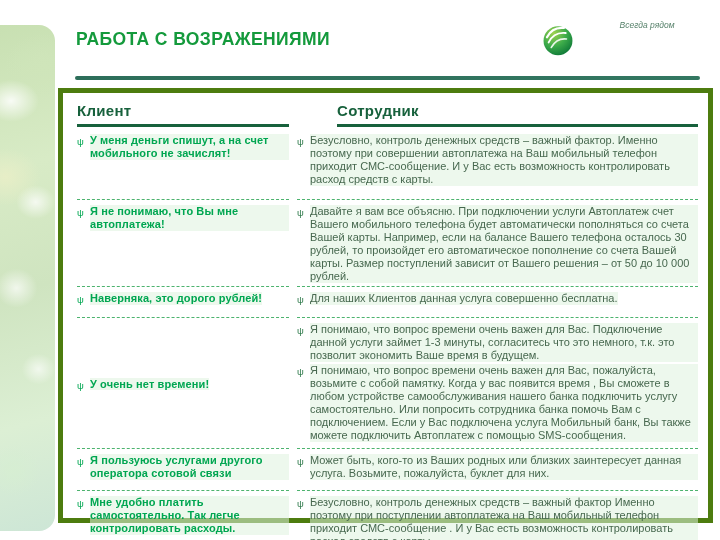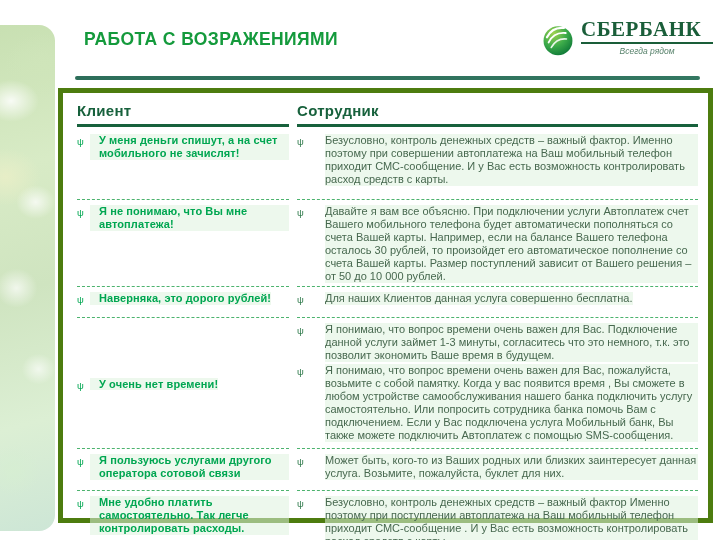--- a/index.html
+++ b/index.html
@@ -19,21 +19,21 @@
       radial-gradient(28px 24px at 65% 35%, rgba(255,255,255,.75), transparent 70%),
       radial-gradient(30px 28px at 30% 52%, rgba(255,255,255,.7), transparent 70%),
       radial-gradient(24px 22px at 70% 68%, rgba(255,255,255,.65), transparent 70%),
       radial-gradient(36px 34px at 25% 88%, rgba(214,238,210,.9), transparent 75%),
       radial-gradient(50px 40px at 80% 8%, #cfe5ba, transparent 80%),
       radial-gradient(44px 36px at 10% 30%, #e7eec7, transparent 80%),
       linear-gradient(165deg,#c8e0b2 0%,#d8ebc6 28%,#cfe4c0 52%,#dcefd4 78%,#cde6d6 100%);
   }
   
   .slide-title{
-    position:absolute;left:84px;top:29px;
+    position:absolute;left:76px;top:29px;
     font-size:17.5px;font-weight:bold;letter-spacing:.4px;
     color:#149a3c;
   }
   
   .logo{
     position:absolute;right:7px;top:18px;width:172px;
     display:flex;align-items:flex-start;
   }
   .logo-circle{width:34px;height:34px;margin-top:4px;margin-right:6px;flex:none;}
   .brand-box{flex:1;}
@@ -58,21 +58,21 @@
     box-sizing:border-box;
     padding:6px 10px 6px 14px;
     display:flex;flex-direction:column;
   }
   .thead{display:flex;column-gap:8px;margin-bottom:2px;}
   .th{
     font-size:15px;font-weight:bold;color:#17613c;letter-spacing:.3px;
     padding:3px 0 5px 0;border-bottom:3px solid #17613c;
   }
   .th-client{width:212px;flex:none;}
-  .th-employee{flex:1;}
+  .th-employee{flex:1;margin-left:40px;}
   .tbody{display:flex;flex-direction:column;flex:1;}
   .row{
     display:flex;column-gap:8px;position:relative;
     padding:5px 0 4px 0;
   }
   .row:not(:last-child)::before{
     content:'';position:absolute;bottom:0;left:0;width:212px;
     border-bottom:1px dashed #4db36e;
   }
   .row:not(:last-child)::after{
@@ -93,23 +93,23 @@
   .marker{
     flex:none;width:13px;font-size:9.5px;line-height:13px;
     transform:translateY(.5px);
   }
   .btext{
     font-size:11px;line-height:1.18;
     background:rgba(222,242,222,.55);
     -webkit-box-decoration-break:clone;box-decoration-break:clone;
   }
   .cell-client .marker{color:#00a651;}
-  .cell-client .btext{color:#00a651;font-weight:bold;letter-spacing:.1px;padding-left:9px;}
+  .cell-client .btext{color:#00a651;font-weight:bold;letter-spacing:.1px;}
   .cell-employee .marker{color:#2f7a4b;}
-  .cell-employee .btext{color:#47684f;max-width:400px;margin-left:15px;}
+  .cell-employee .btext{color:#47684f;max-width:400px;}
 </style>
 </head>
 <body>
 
 <div class="slide">
 
   <div class="photo-strip"></div>
 
   <div class="slide-title">РАБОТА С ВОЗРАЖЕНИЯМИ</div>
 
@@ -123,21 +123,20 @@
             <stop offset="100%" stop-color="#0f7a38"></stop>
           </radialGradient>
         </defs>
         <circle cx="20" cy="22" r="17" fill="url(#g1)"></circle>
         <path d="M7 18 C 11 10, 18 6, 27 7" fill="none" stroke="#ffffff" stroke-width="2.6" stroke-linecap="round"></path>
         <path d="M9 24 C 13 16, 20 12, 29 13" fill="none" stroke="#ffffff" stroke-width="2.2" stroke-linecap="round"></path>
         <path d="M12 30 C 16 23, 22 19, 30 20" fill="none" stroke="#e9f6e9" stroke-width="1.8" stroke-linecap="round"></path>
       </svg>
     </span>
     <span class="brand-box">
-      <div class="brand-name">СБЕРБАНК</div>
       <div class="brand-tagline">Всегда рядом</div>
     </span>
   </div>
 
   <div class="header-rule"></div>
 
   <div class="objections-table">
     <div class="thead">
       <div class="th th-client">Клиент</div>
       <div class="th th-employee">Сотрудник</div>

